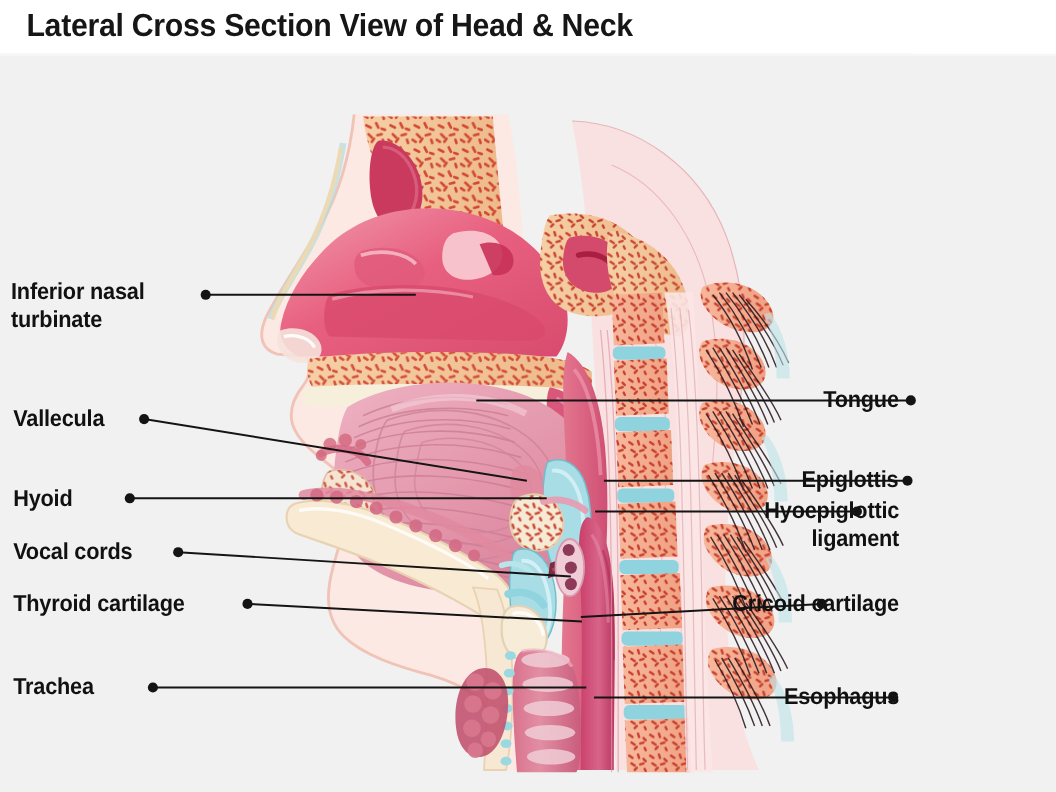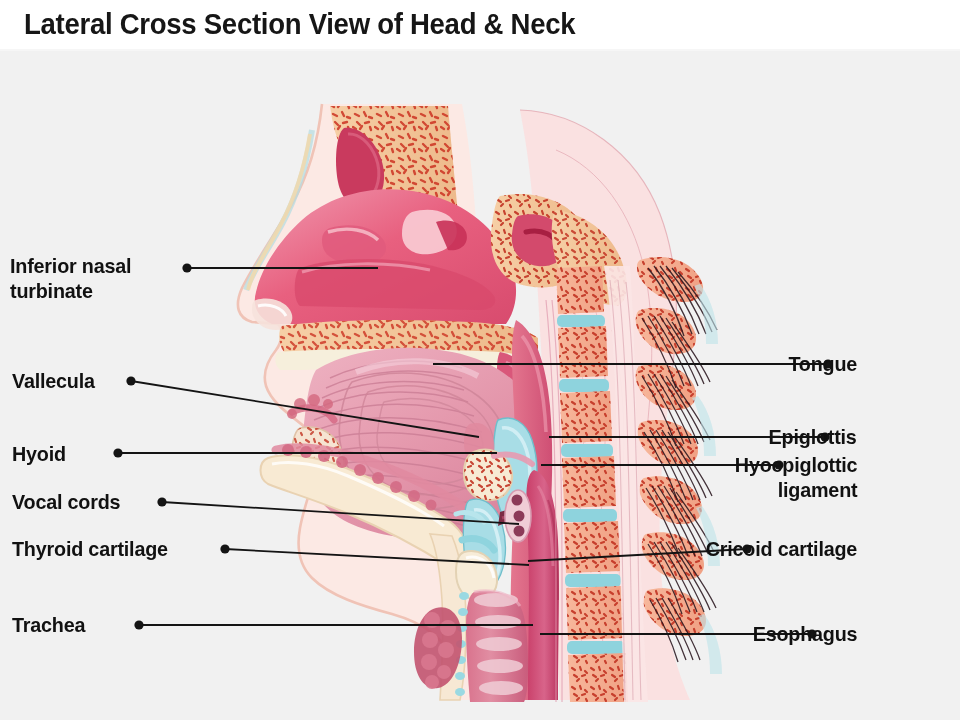--- a/index.html
+++ b/index.html
@@ -1,21 +1,21 @@
 <!DOCTYPE html>
 <html><head>
 <meta charset="utf-8">
 <style>
   html,body{margin:0;padding:0;}
   body{
     width:960px;height:720px;overflow:hidden;
     background:#ffffff;
     font-family:"Liberation Sans","DejaVu Sans",sans-serif;
   }
-  #page{position:relative;width:828px;height:720px;background:#fdba74;padding-left:40px;}
+  #page{position:relative;width:828px;height:720px;background:#fdba74;}
 
   
   #title-band{
     position:absolute;left:0;top:0;width:960px;height:49px;
     background:#ffffff;
   }
   #page-title{
     position:absolute;left:24px;top:8px;
     font-size:29px;font-weight:bold;color:#161616;
     letter-spacing:-0.3px;

